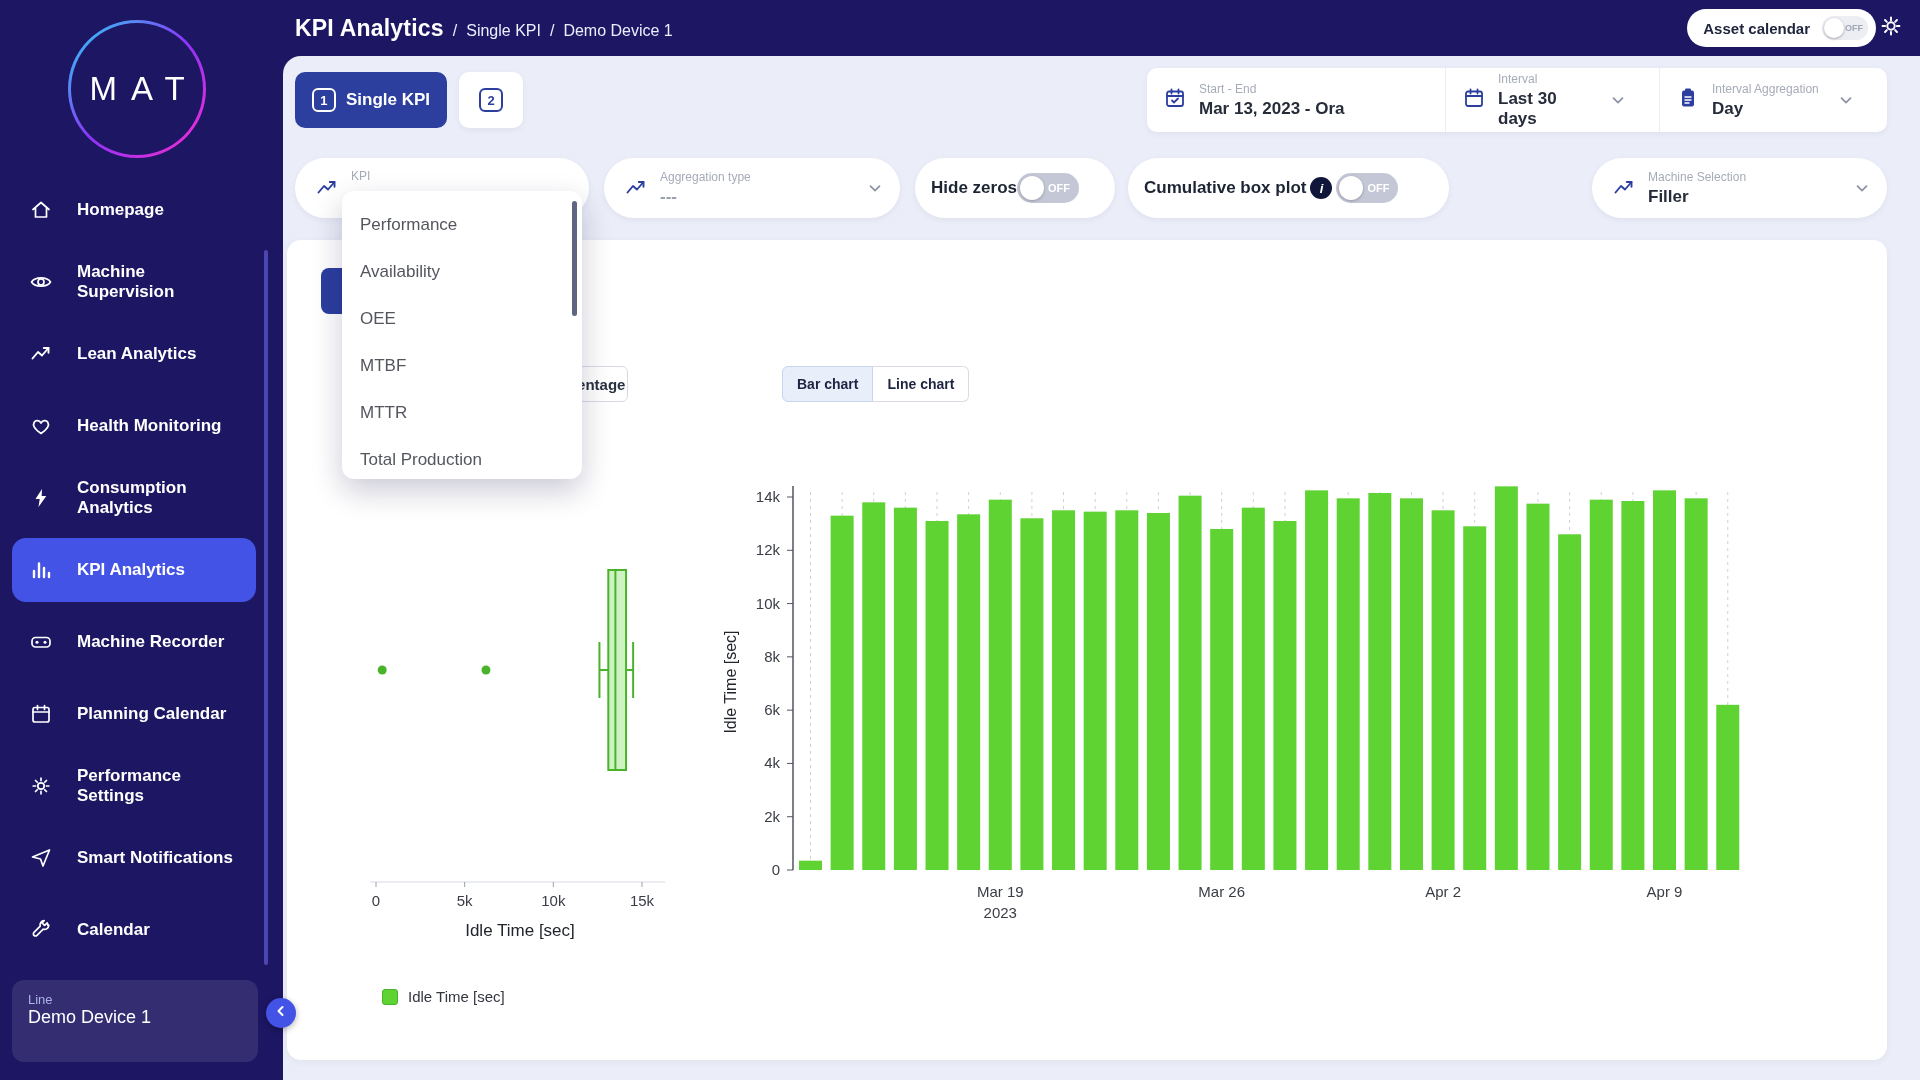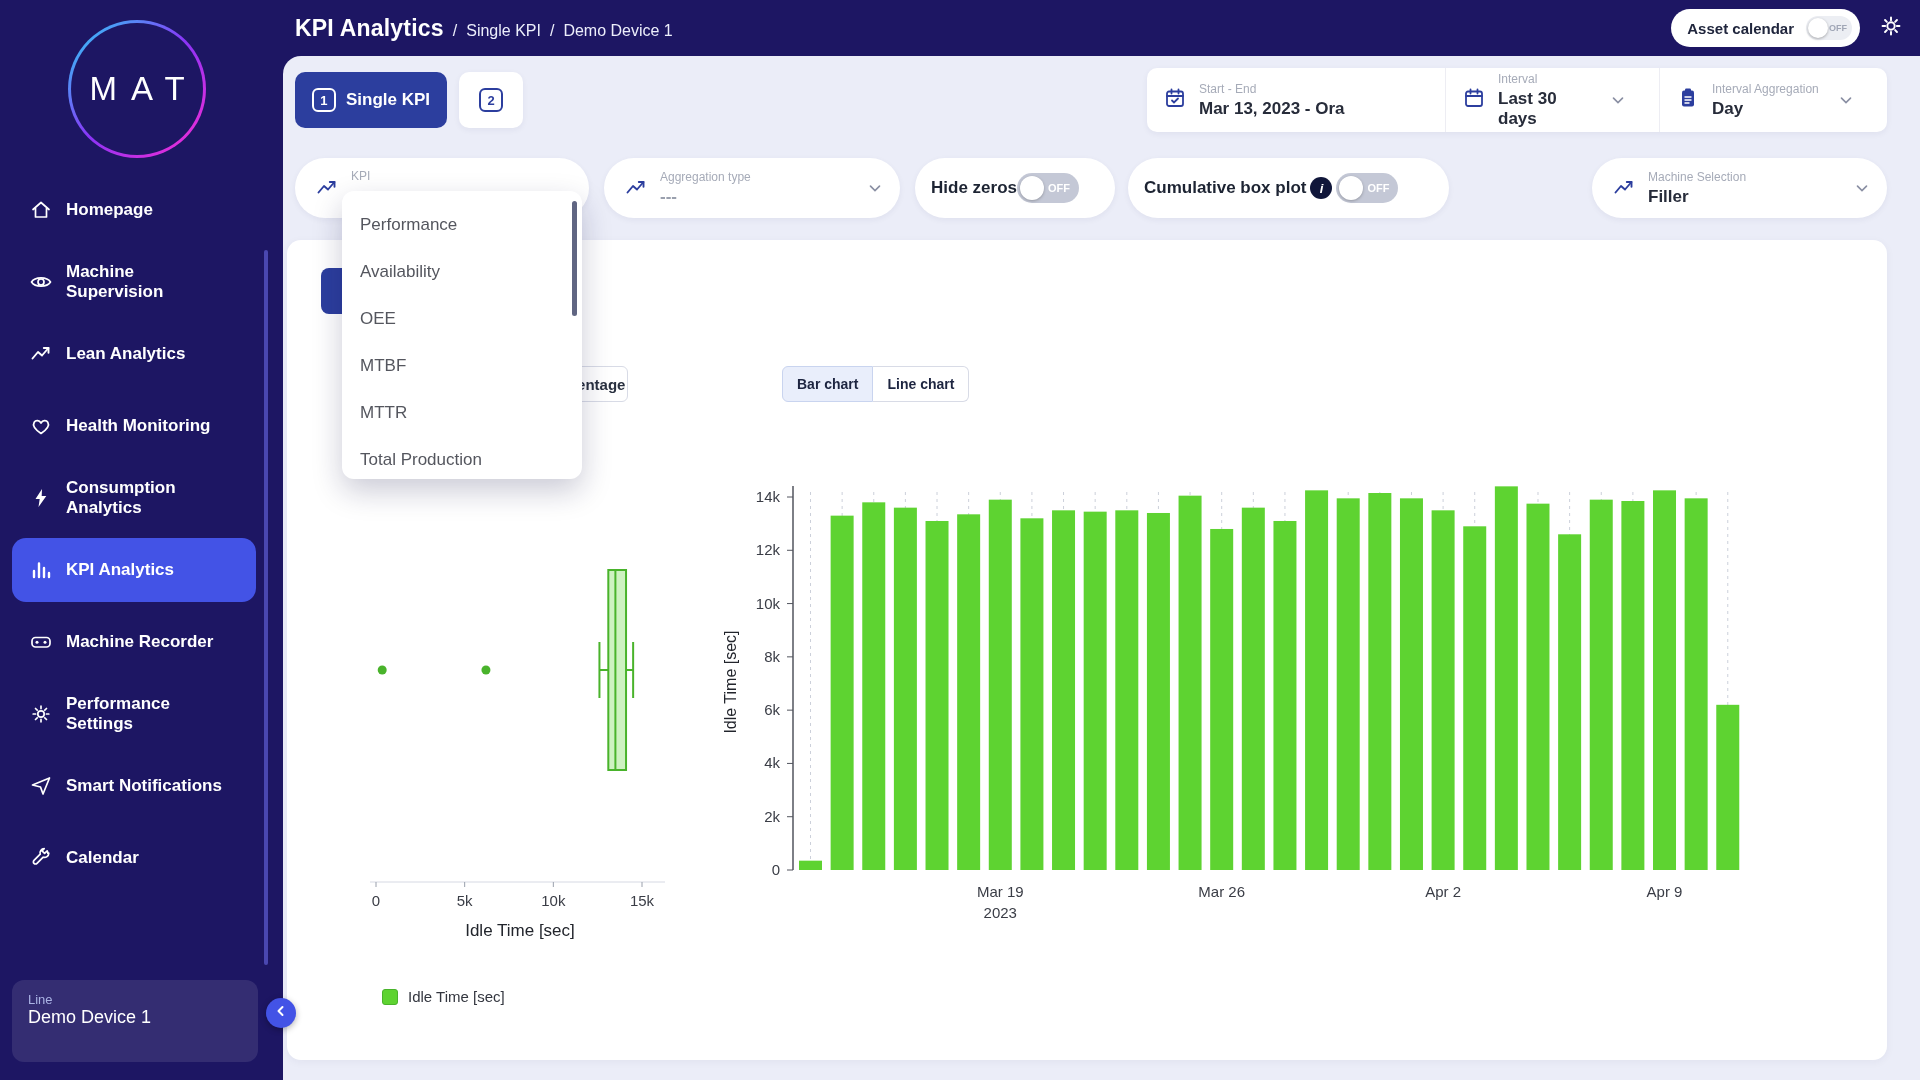--- a/index.html
+++ b/index.html
@@ -4,36 +4,36 @@
 <style>
   * { margin:0; padding:0; box-sizing:border-box; }
   html,body { width:1920px; height:1080px; overflow:hidden; font-family:"Liberation Sans", sans-serif; }
   .app { position:relative; width:1920px; height:1080px; background:#1d1663; overflow:hidden; }
 
   
   .topbar { position:absolute; left:0; top:0; width:1920px; height:56px; display:flex; align-items:center; padding-left:295px; color:#fff; z-index:15; }
   .breadcrumb { display:flex; align-items:baseline; gap:9px; }
   .crumb-root { font-size:23px; font-weight:800; letter-spacing:.2px; }
   .crumb-sep, .crumb-item { font-size:16px; font-weight:500; color:#eceefb; }
-  .topbar-right { position:absolute; right:14px; top:0; height:56px; display:flex; align-items:center; gap:16px; }
+  .topbar-right { position:absolute; right:14px; top:0; height:56px; display:flex; align-items:center; }
   .asset-pill { display:flex; align-items:center; gap:12px; background:#fff; border-radius:20px; height:38px; padding:0 8px 0 16px; cursor:pointer; }
   .asset-pill .lbl { font-size:15px; font-weight:700; color:#20263d; }
   .mini-toggle { position:relative; width:46px; height:24px; border-radius:12px; background:#eceef3; }
   .mini-toggle .knob { position:absolute; left:2px; top:2px; width:20px; height:20px; border-radius:50%; background:#fff; box-shadow:0 1px 3px rgba(0,0,0,.3); }
   .mini-toggle .state { position:absolute; right:5px; top:50%; transform:translateY(-50%); font-size:9px; font-weight:700; color:#a0a6b6; }
   .gear-btn { width:30px; height:30px; display:flex; align-items:center; justify-content:center; cursor:pointer; }
 
   
   .sidebar { position:absolute; left:0; top:0; width:283px; height:1080px; background:#1d1663; z-index:20; }
   .logo-ring { position:absolute; left:68px; top:20px; width:138px; height:138px; border-radius:50%; border:3px solid transparent;
     background:linear-gradient(#1d1663,#1d1663) padding-box, linear-gradient(135deg,#28d7f7,#8a34f7,#ff2bd1) border-box;
     display:flex; align-items:center; justify-content:center; }
   .logo-text { color:#fff; font-size:33px; font-weight:300; letter-spacing:14px; padding-left:14px; }
   .nav { position:absolute; left:12px; top:178px; width:244px; }
-  .nav-item { display:flex; align-items:center; gap:12px; height:64px; margin-bottom:8px; padding:0 8px 0 16px; border-radius:14px; cursor:pointer; color:#fff; }
+  .nav-item { display:flex; align-items:center; gap:23px; height:64px; margin-bottom:8px; padding:0 8px 0 16px; border-radius:14px; cursor:pointer; color:#fff; }
   .nav-item.active { background:#4353e6; }
   .nav-item .ic { width:26px; display:flex; justify-content:center; flex:0 0 26px; }
   .nav-item .txt { font-size:17px; font-weight:700; line-height:1.2; max-width:160px; }
   .side-scroll { position:absolute; left:264px; top:250px; width:4px; height:715px; background:#4a47b0; border-radius:2px; }
   .device-card { position:absolute; left:12px; top:980px; width:246px; height:82px; background:rgba(255,255,255,.10); border-radius:12px; padding:12px 16px; }
   .device-card .lbl { font-size:13px; color:#aab3e4; }
   .device-card .val { font-size:18px; color:#fff; }
   .collapse-btn { position:absolute; left:266px; top:998px; width:30px; height:30px; border-radius:50%; background:#4353e6; display:flex; align-items:center; justify-content:center; z-index:40; cursor:pointer; box-shadow:0 2px 6px rgba(0,0,0,.3); }
 
   
@@ -170,20 +170,29 @@
       </div>
       <div class="nav-item">
         <span class="ic">
             <svg width="24" height="24" viewBox="0 0 24 24" fill="none" stroke="#fff" stroke-width="1.7">
               <rect x="3" y="7.5" width="18" height="9.5" rx="3.5"></rect>
               <circle cx="8" cy="12.2" r="1.5" fill="#fff" stroke="none"></circle>
               <circle cx="16" cy="12.2" r="1.5" fill="#fff" stroke="none"></circle>
             </svg>
           </span>
         <span class="txt">Machine Recorder</span>
+      </div>
+      <div class="nav-item">
+        <span class="ic">
+            <svg width="24" height="24" viewBox="0 0 24 24" fill="none" stroke="#fff" stroke-width="1.7" stroke-linecap="round">
+              <rect x="4" y="5.5" width="16" height="14.5" rx="2"></rect>
+              <path d="M4 10h16M8.5 3.5v4M15.5 3.5v4"></path>
+            </svg>
+          </span>
+        <span class="txt">Planning Calendar</span>
       </div>
       <div class="nav-item">
         <span class="ic">
             <svg width="24" height="24" viewBox="0 0 24 24" fill="none" stroke="#fff" stroke-width="1.7" stroke-linecap="round">
               <circle cx="12" cy="12" r="3.2"></circle>
               <path d="M12 4.2v2.4M12 17.4v2.4M4.2 12h2.4M17.4 12h2.4M6.5 6.5l1.7 1.7M15.8 15.8l1.7 1.7M17.5 6.5l-1.7 1.7M8.2 15.8l-1.7 1.7"></path>
             </svg>
           </span>
         <span class="txt">Performance Settings</span>
       </div>

